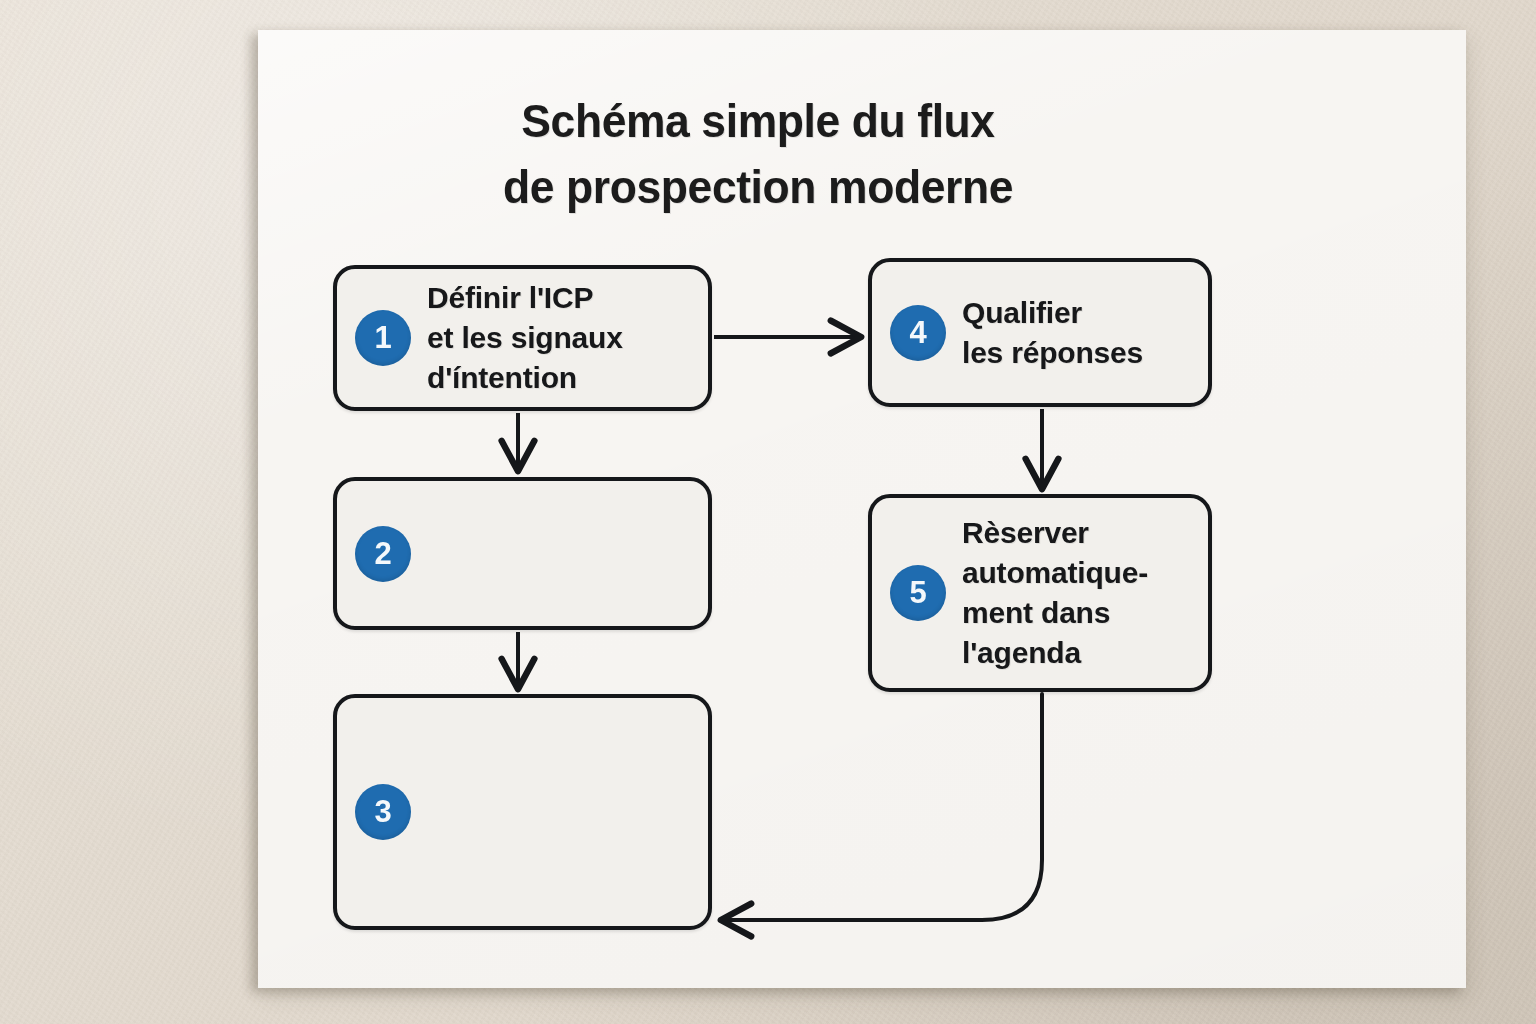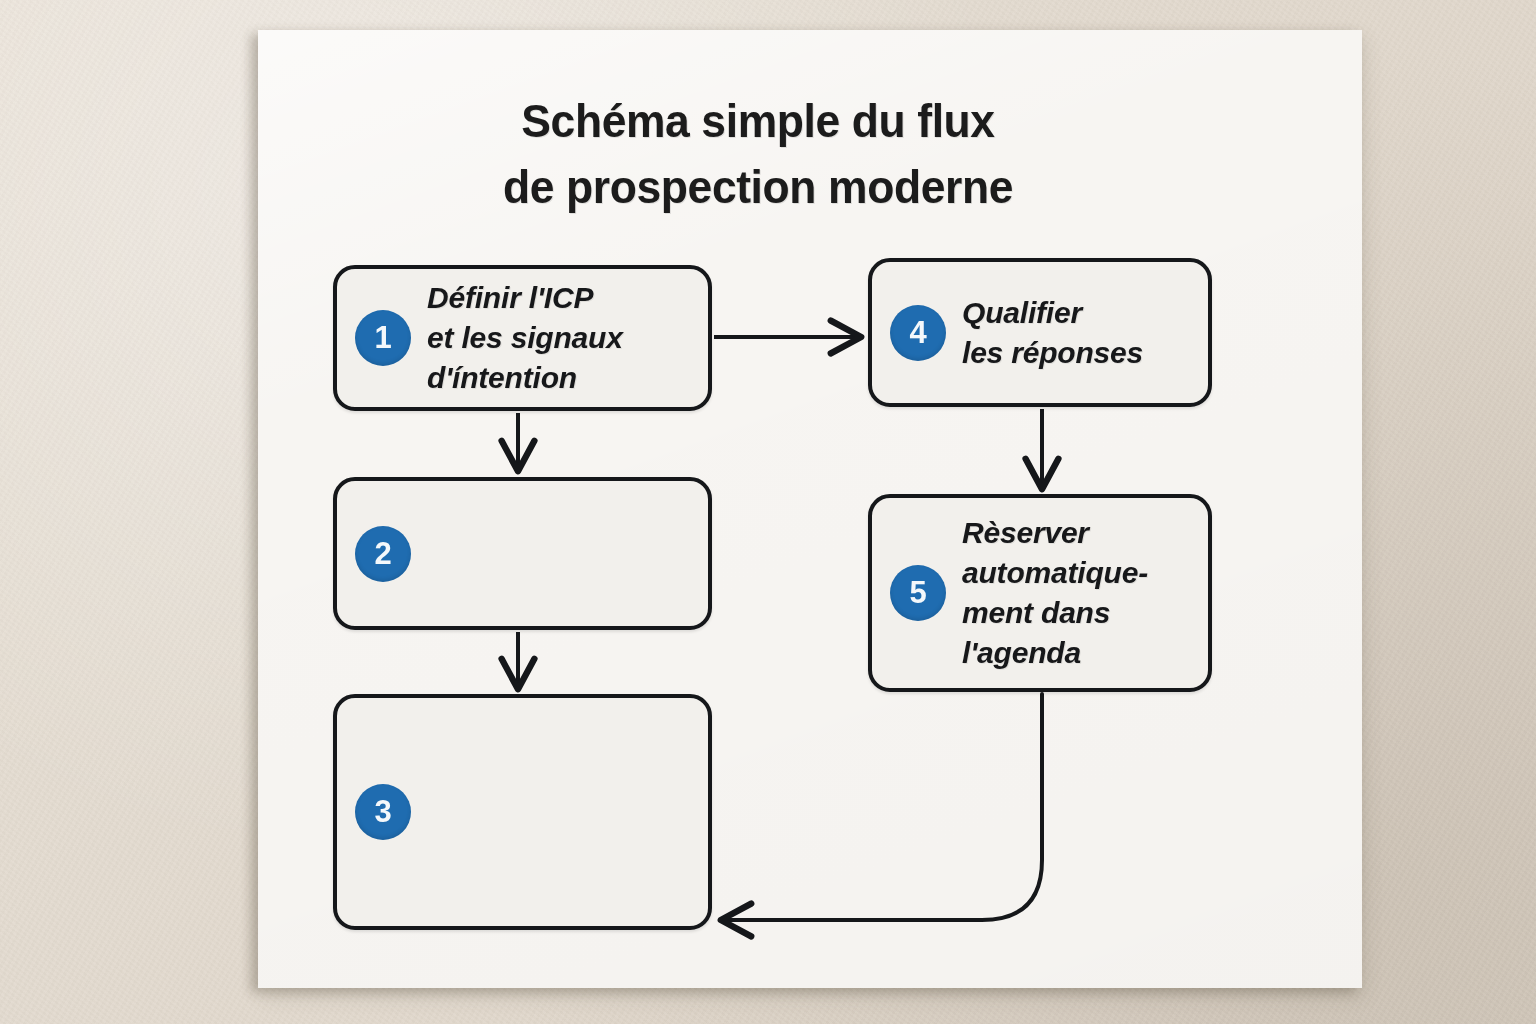--- a/index.html
+++ b/index.html
@@ -30,21 +30,21 @@
     background-image:
       repeating-linear-gradient(37deg, rgba(255,255,255,.10) 0 2px, rgba(0,0,0,.035) 2px 4px),
       repeating-linear-gradient(118deg, rgba(255,255,255,.07) 0 3px, rgba(0,0,0,.025) 3px 6px);
   }
 
   
   #card {
     position: absolute;
     left: 258px;
     top: 30px;
-    width: 1104px;
+    width: 1208px;
     height: 958px;
     background: #f7f5f2;
     box-shadow:
       -7px 4px 10px rgba(90,78,64,.30),
       2px 8px 18px rgba(90,78,64,.16);
   }
   #card-sheen {
     position: absolute;
     inset: 0;
     pointer-events: none;
@@ -104,21 +104,20 @@
     box-shadow: inset 0 -2px 4px rgba(0,0,0,.12);
   }
   .node-label {
     color: #17181a;
     font-weight: 700;
     font-size: 30px;
     line-height: 1.33;
     letter-spacing: -0.2px;
     white-space: pre-line;
     text-shadow: 1px 1px 0 rgba(0,0,0,.08);
-    font-style: italic;
   }
 
   
   #node-1 { left:  75px; top: 235px; width: 379px; height: 146px; }
   #node-2 { left:  75px; top: 447px; width: 379px; height: 153px; }
   #node-3 { left:  75px; top: 664px; width: 379px; height: 236px; }
   #node-4 { left: 610px; top: 228px; width: 344px; height: 149px; }
   #node-5 { left: 610px; top: 464px; width: 344px; height: 198px; }
 </style>
 </head>

